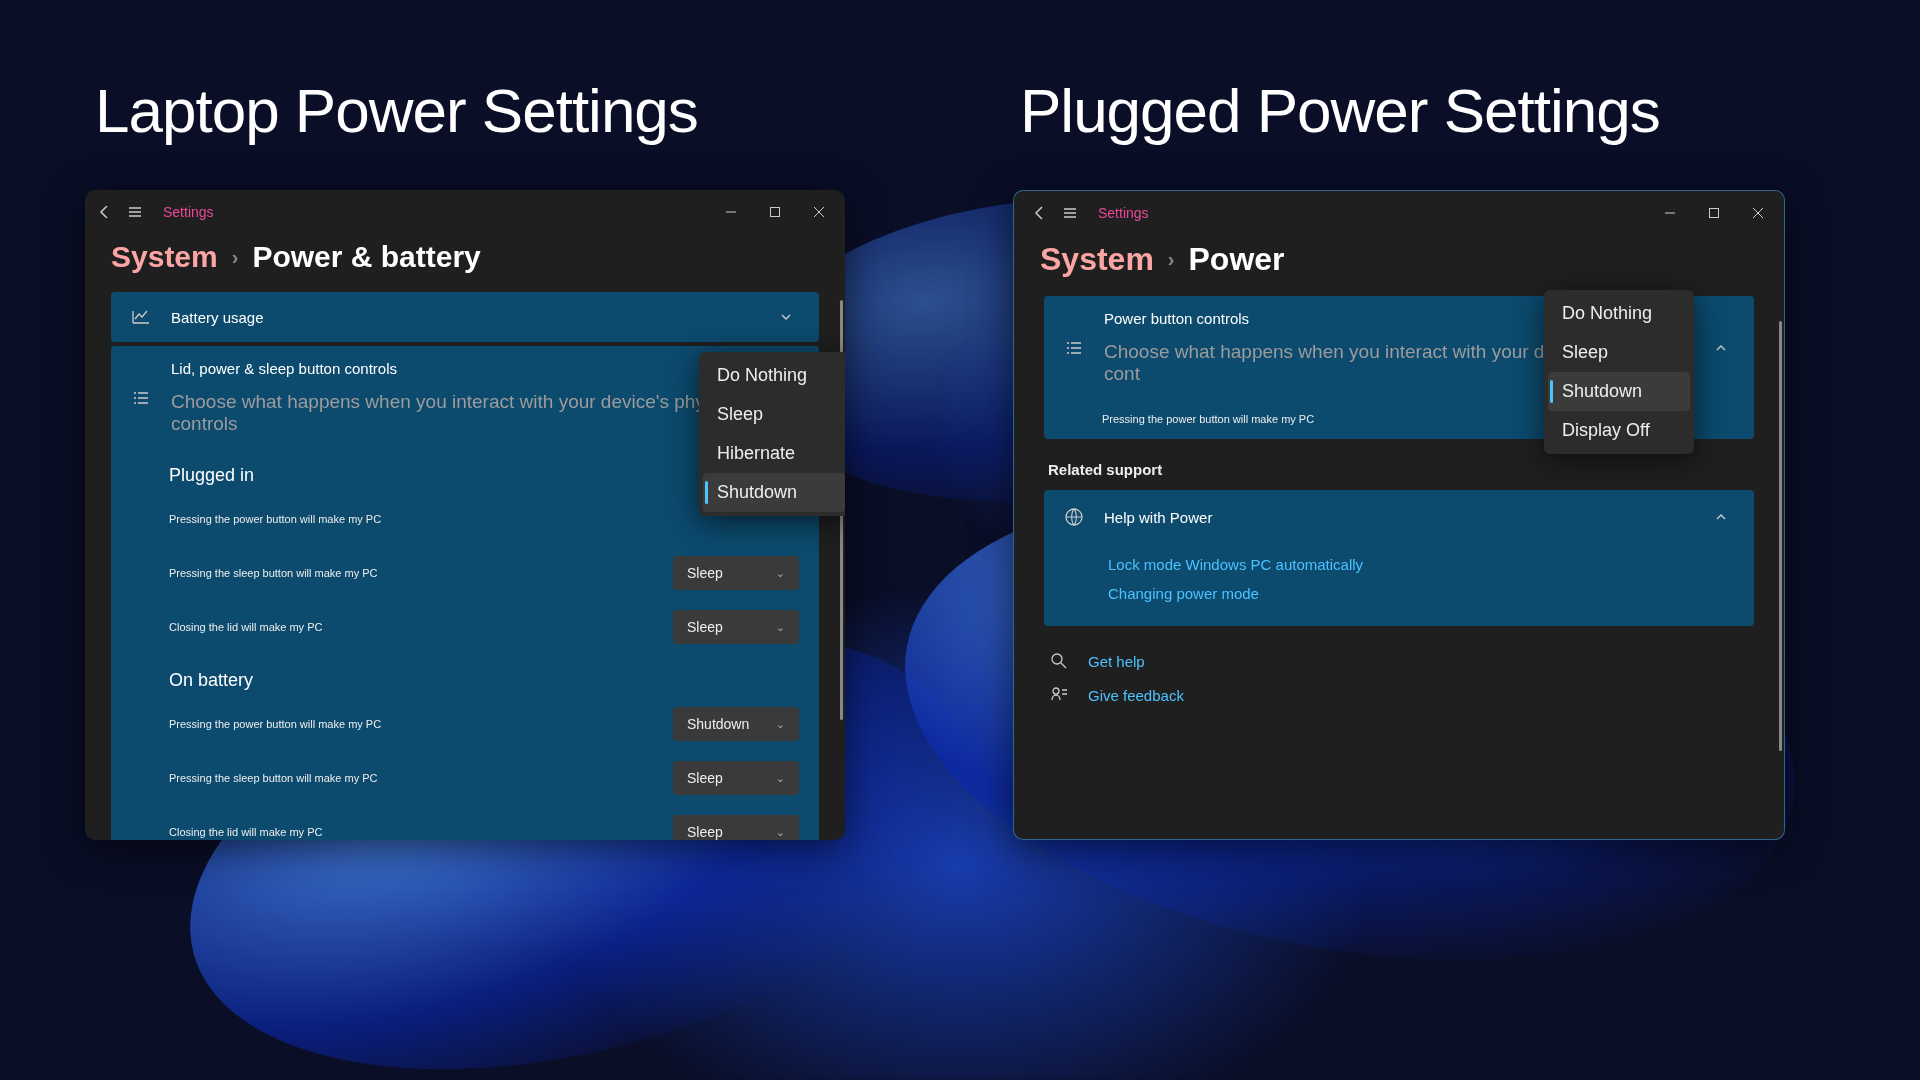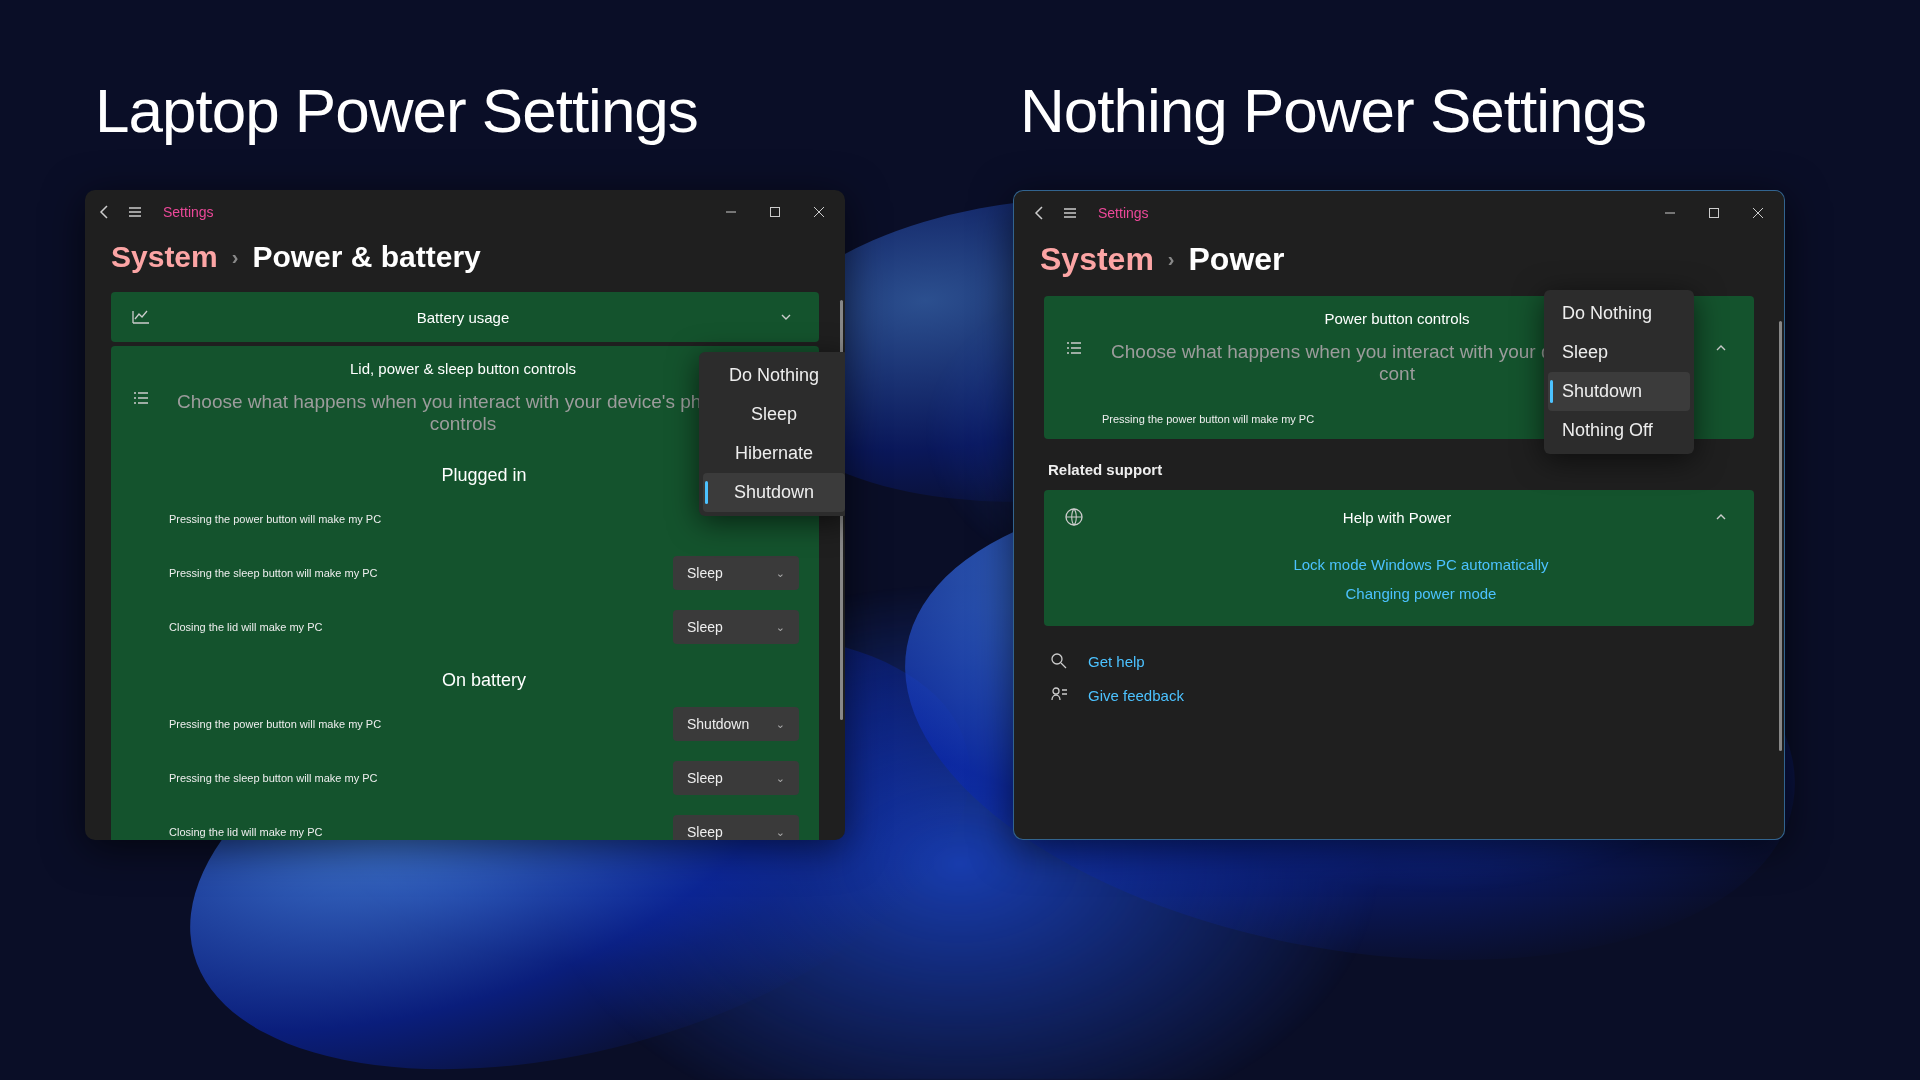--- a/index.html
+++ b/index.html
@@ -70,24 +70,23 @@
   font-size: 30px; font-weight:600;
 }
 .crumb .system { color:#fca5a5; cursor:pointer;}
 .crumb .chev { color:#888; font-size:20px; }
 .crumb .page { color:#fff; }
 
 .content { padding: 0 26px 0 26px; }
 .desk .content { padding: 0 30px 0 30px; }
 
 .card {
-  background: #14532d;
+  background: #0c4a6e;
   border-radius:4px;
   margin-bottom:4px;
-  text-align:center;
 }
 .cardrow {
   display:flex; align-items:center;
   padding: 14px 20px;
   gap: 18px;
 }
 .cardrow .ci { width:22px; color:#ccc; flex-shrink:0;}
 .cardrow .ctext { flex:1; }
 .cardrow .ctitle { font-size:15px; color:#fff; }
 .cardrow .csub { font-size:19px; color:#9c9c9c; margin-top:14px;}
@@ -148,21 +147,21 @@
 </style>
 </head>
 <body>
 
 <div class="bg-swirl"></div>
 <div class="swirl-shape swirl-1"></div>
 <div class="swirl-shape swirl-2"></div>
 <div class="swirl-shape swirl-3"></div>
 
 <div class="heading hl">Laptop Power Settings</div>
-<div class="heading hr">Nothing Power Settings</div>
+<div class="heading hr">Plugged Power Settings</div>
 
 <div class="window lap">
   <div class="titlebar">
     <div class="tb-left">
       <span>
         <svg width="16" height="16" viewBox="0 0 16 16">
             <path d="M10 2 L4 8 L10 14" stroke="#ccc" stroke-width="1.5" fill="none"></path>
           </svg>
       </span>
       <span>
@@ -403,18 +402,18 @@
             <path d="M2 14c0-3 2-5 4-5s4 2 4 5M12 4h5M12 8h5" stroke="#ccc" fill="none" stroke-width="1.3"></path>
           </svg>
       </span>
       <span class="ft">Give feedback</span>
     </div>
 
     <div class="dd" style="left:530px; top:-6px; width:150px;">
       <div class="dditem">Do Nothing</div>
       <div class="dditem">Sleep</div>
       <div class="dditem sel-item">Shutdown</div>
-      <div class="dditem">Nothing Off</div>
+      <div class="dditem">Display Off</div>
     </div>
   </div>
 
   <div class="scroll-thumb" style="top:130px; height:430px;"></div>
 </div>
 
 </body></html>

